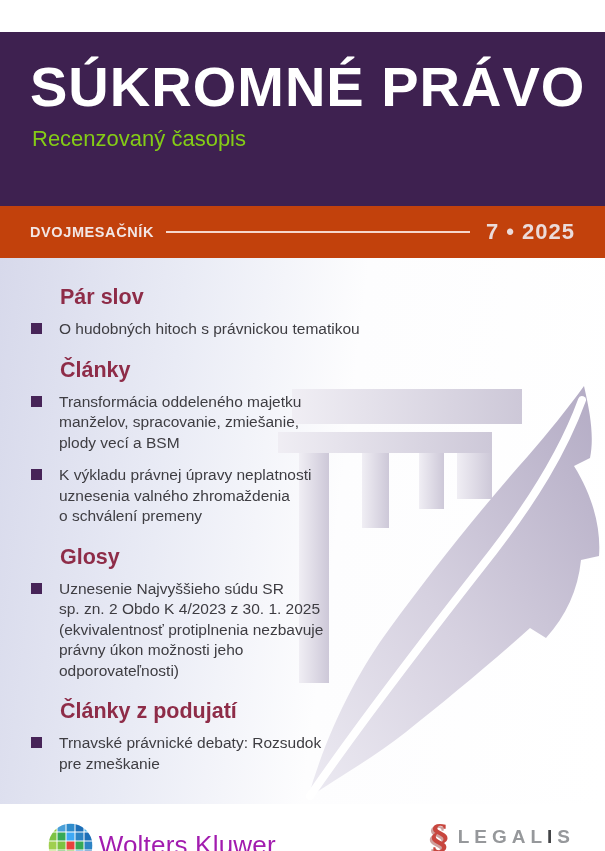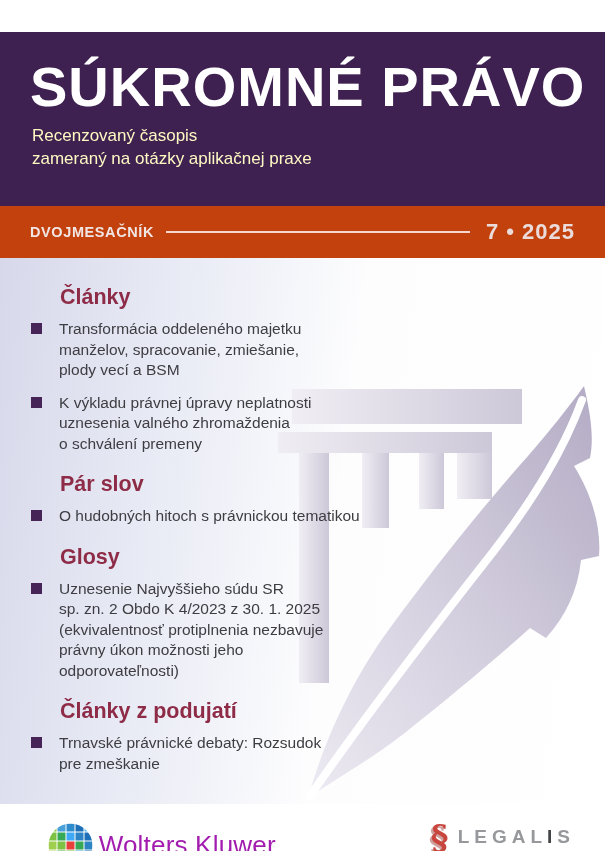--- a/index.html
+++ b/index.html
@@ -12,22 +12,22 @@
   
   .cover-header{
     height:174px;background:#3E2150;padding:0 0 0 30px;box-sizing:border-box;
   }
   .magazine-title{
     margin:0;padding-top:24px;
     font-size:56px;font-weight:700;font-stretch:condensed;
     letter-spacing:1px;color:#ffffff;line-height:1.1;white-space:nowrap;
   }
   .magazine-subtitle{
-    margin:6px 0 0 2px;font-size:17px;line-height:1.4;
-    color:#fef9c3;font-stretch:condensed;
+    margin:6px 0 0 2px;font-size:22px;line-height:1.4;
+    color:#84cc16;font-stretch:condensed;
   }
   .magazine-subtitle span{display:block;}
   
   .issue-band{
     height:52px;background:#c2410c;display:flex;align-items:center;
     padding:0 30px;box-sizing:border-box;
   }
   .frequency-label{
     font-size:14.5px;font-weight:600;letter-spacing:.6px;
     color:#F2E6E5;font-stretch:condensed;white-space:nowrap;
@@ -98,21 +98,20 @@
 </style>
 </head>
 <body>
 
 <div class="page">
 
   <header class="cover-header">
     <h1 class="magazine-title">SÚKROMNÉ PRÁVO</h1>
     <p class="magazine-subtitle">
       <span>Recenzovaný časopis</span>
-      <span>zameraný na otázky aplikačnej praxe</span>
     </p>
   </header>
 
   <div class="issue-band">
     <span class="frequency-label">DVOJMESAČNÍK</span>
     <div class="band-divider"></div>
     <span class="issue-number">7 • 2025</span>
   </div>
 
   <main class="contents">
@@ -150,40 +149,40 @@
           L 252 246
           C 212 282 168 318 128 350
           C 92 378 56 398 30 416 Z"></path>
         <path fill="none" stroke="#ffffff" stroke-width="8" stroke-linecap="round" d="M 32 414 C 90 330 160 240 215 170 C 255 118 285 70 304 18"></path>
       </g>
     </svg>
 
     <div class="toc">
 
       <section class="toc-section">
+        <h2 class="section-title">Pár slov</h2>
+        <div class="toc-item">
+          <span class="bullet-square"></span>
+          <span class="toc-item-text">O hudobných hitoch s právnickou tematikou</span>
+        </div>
+      </section>
+
+      <section class="toc-section">
         <h2 class="section-title">Články</h2>
         <div class="toc-item">
           <span class="bullet-square"></span>
           <span class="toc-item-text">Transformácia oddeleného majetku
 manželov, spracovanie, zmiešanie,
 plody vecí a BSM</span>
         </div>
         <div class="toc-item">
           <span class="bullet-square"></span>
           <span class="toc-item-text">K výkladu právnej úpravy neplatnosti
 uznesenia valného zhromaždenia
 o schválení premeny</span>
-        </div>
-      </section>
-
-      <section class="toc-section">
-        <h2 class="section-title">Pár slov</h2>
-        <div class="toc-item">
-          <span class="bullet-square"></span>
-          <span class="toc-item-text">O hudobných hitoch s právnickou tematikou</span>
         </div>
       </section>
 
       <section class="toc-section">
         <h2 class="section-title">Glosy</h2>
         <div class="toc-item">
           <span class="bullet-square"></span>
           <span class="toc-item-text">Uznesenie Najvyššieho súdu SR
 sp. zn. 2 Obdo K 4/2023 z 30. 1. 2025
 (ekvivalentnosť protiplnenia nezbavuje

